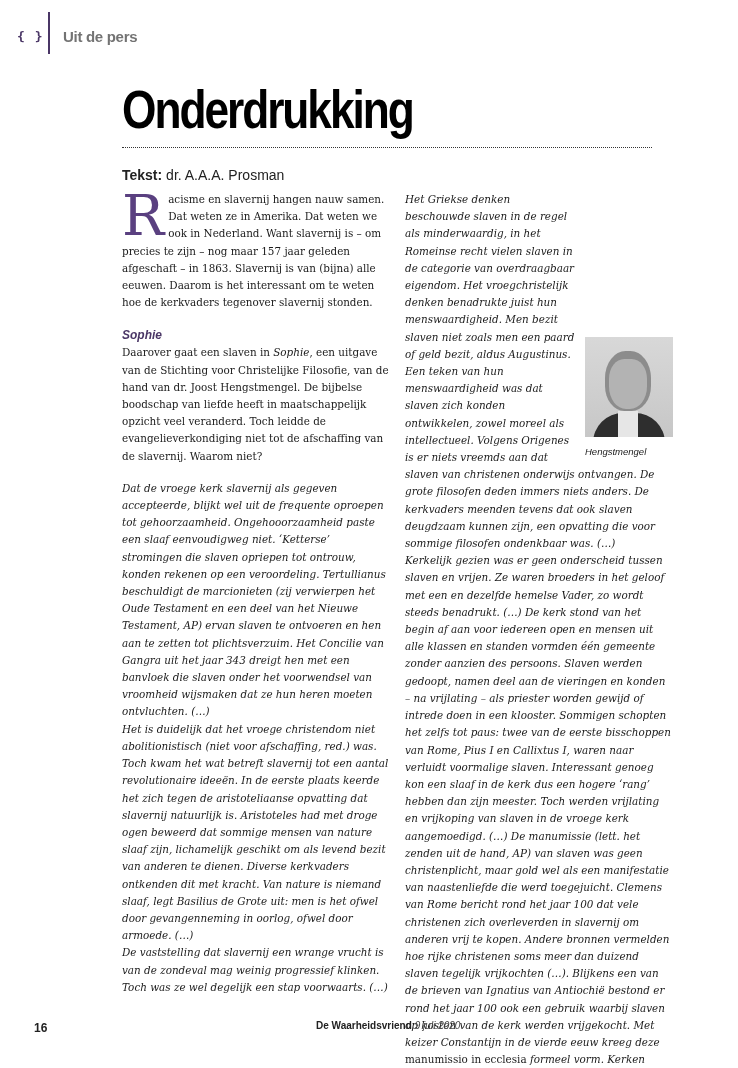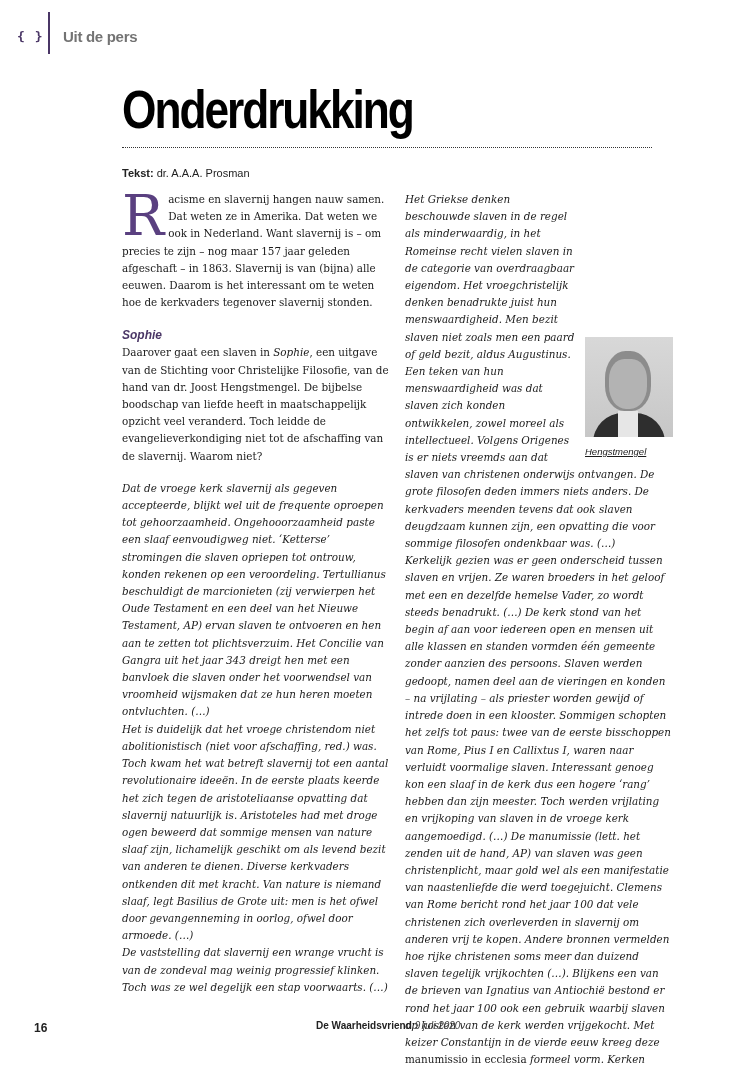--- a/index.html
+++ b/index.html
@@ -2,32 +2,32 @@
 <html><head>
 <meta charset="utf-8">
 <style>
   html, body { margin: 0; padding: 0; background: #ffffff; }
   body { width: 738px; height: 1068px; position: relative; overflow: hidden; color: #1a1a1a; }
   .header-icon { position: absolute; left: 17px; top: 29px; font-family: "DejaVu Sans Mono", monospace; font-size: 13px; font-weight: bold; color: #4a3666; letter-spacing: 1px; }
   .header-rule { position: absolute; left: 48px; top: 12px; width: 2px; height: 42px; background: #4a3666; }
   .header-label { position: absolute; left: 63px; top: 28px; font-family: "Liberation Sans", sans-serif; font-weight: bold; font-size: 15px; color: #737373; letter-spacing: -0.3px; }
   .title { position: absolute; left: 122px; top: 82px; font-family: "Liberation Sans", sans-serif; font-weight: bold; font-size: 54px; line-height: 1; letter-spacing: -2.5px; color: #000; transform: scaleX(0.82); transform-origin: left top; }
   .dotted { position: absolute; left: 122px; top: 147px; width: 530px; height: 0; border-top: 1px dotted #333; }
-  .byline { position: absolute; left: 122px; top: 167px; font-family: "Liberation Sans", sans-serif; font-size: 11px; color: #222; }
+  .byline { position: absolute; left: 122px; top: 167px; font-family: "Liberation Sans", sans-serif; font-size: 14px; color: #222; }
   .byline b { font-weight: bold; }
   .col { position: absolute; font-family: "DejaVu Serif", serif; font-size: 10.4px; line-height: 17.2px; color: #1a1a1a; }
   .col1 { left: 122px; top: 191px; width: 268px; }
   .col2 { left: 405px; top: 191px; width: 268px; }
   .col p { margin: 0; text-align: left; }
   .lead { position: relative; }
   .dropcap { float: left; font-family: "DejaVu Serif", serif; font-size: 56px; line-height: 46px; color: #5a4080; margin: 2px 4px 0 0; font-weight: normal; }
   .subhead { margin-top: 16px !important; font-family: "Liberation Sans", sans-serif; font-weight: bold; font-style: italic; font-size: 12px; color: #4a3666; line-height: 17px; }
   .quote { font-style: italic; }
   .gap { height: 15px; }
-  .photo-wrap { float: right; width: 88px; margin: 6px 0 4px 10px; text-decoration: underline; }
+  .photo-wrap { float: right; width: 88px; margin: 6px 0 4px 10px; }
   .photo { width: 88px; height: 100px; background: linear-gradient(180deg,#d8d8d8 0%,#c7c7c7 100%); position: relative; overflow: hidden; }
   .photo .head { position: absolute; left: 20px; top: 14px; width: 46px; height: 60px; border-radius: 45% 45% 42% 42%; background: #8c8c8c; }
   .photo .face { position: absolute; left: 24px; top: 22px; width: 38px; height: 50px; border-radius: 40% 40% 45% 45%; background: #b3b3b3; }
   .photo .body { position: absolute; left: 8px; top: 76px; width: 72px; height: 40px; border-radius: 30px 30px 0 0; background: #2e2e2e; }
   .photo .shirt { position: absolute; left: 33px; top: 74px; width: 20px; height: 30px; background: #e6e6e6; }
   .caption { font-family: "Liberation Sans", sans-serif; font-style: italic; font-size: 9.5px; color: #222; margin-top: 6px; }
   .footer-page { position: absolute; left: 34px; top: 1021px; font-family: "Liberation Sans", sans-serif; font-weight: bold; font-size: 12px; color: #222; }
   .footer-pub { position: absolute; left: 316px; top: 1020px; font-family: "Liberation Sans", sans-serif; font-size: 10px; color: #222; }
   .footer-pub b { font-weight: bold; }
   .footer-pub i { font-style: italic; color: #444; margin-left: 3px; }

